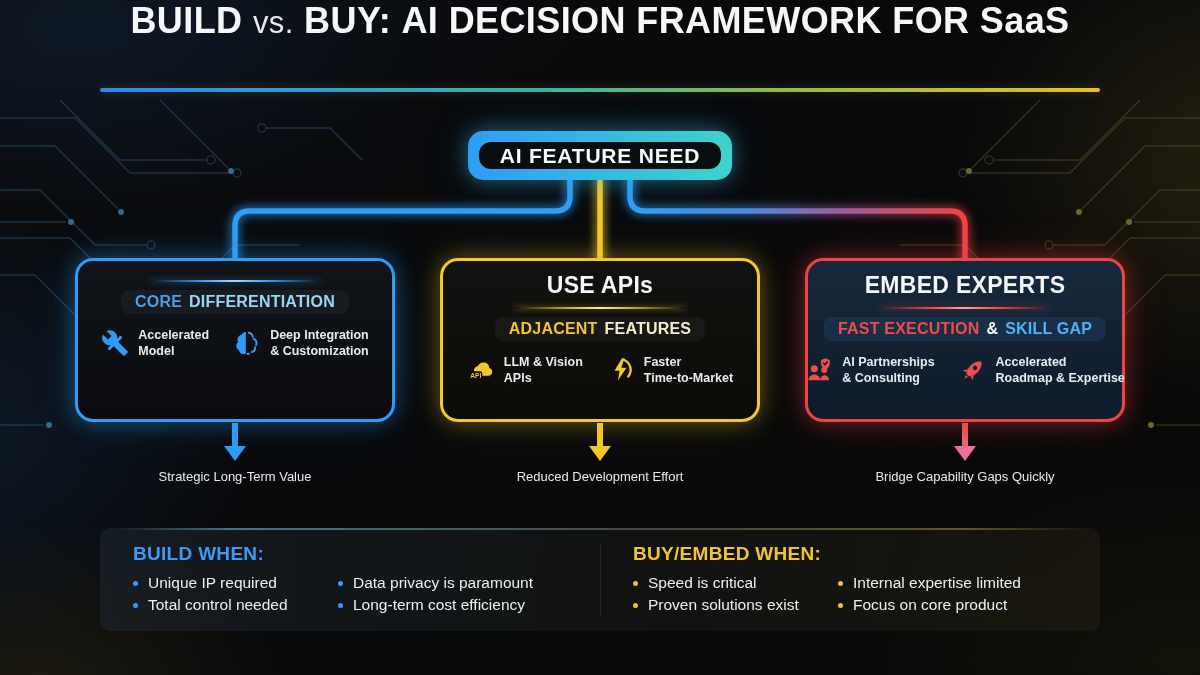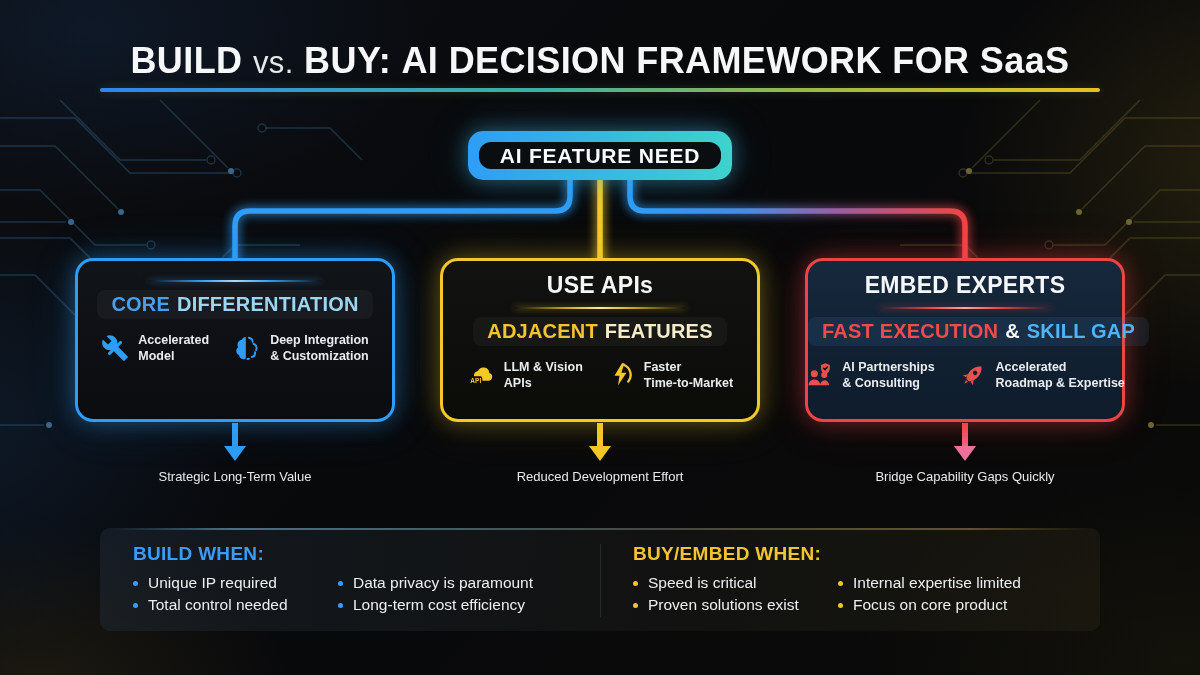--- a/index.html
+++ b/index.html
@@ -11,21 +11,21 @@
       radial-gradient(400px 340px at 1240px 160px, rgba(215,175,45,.13), transparent 70%),
       radial-gradient(520px 260px at 90px 30px, rgba(40,110,210,.12), transparent 70%),
       radial-gradient(360px 240px at 40px 690px, rgba(195,165,60,.10), transparent 70%),
       radial-gradient(460px 260px at 1180px 660px, rgba(120,110,40,.08), transparent 70%),
       linear-gradient(135deg,#0b0d10 0%,#08090b 45%,#0a0a08 100%);
     color:#f2f4f6;
   }
   .bg-svg{position:absolute;left:0;top:0;z-index:0;pointer-events:none;}
 
   
-  .header{position:absolute;top:0;left:0;right:0;text-align:center;padding-top:40px;z-index:3;}
+  .header{position:absolute;top:0;left:0;right:0;text-align:center;z-index:3;}
   .header-title{font-size:36px;color:#f5f7f9;letter-spacing:.4px;white-space:nowrap;}
   .t-heavy{font-weight:800;}
   .t-vs{font-weight:400;font-size:31px;color:#e6e8ea;}
   .t-rest{font-weight:600;}
   .header-rule{position:absolute;top:88px;left:100px;width:1000px;height:4px;border-radius:2px;
     background:linear-gradient(90deg,#2e86f0,#3fb2a0 45%,#93b84e 68%,#e8c01f);
     box-shadow:0 0 10px rgba(130,160,90,.3);}
 
   
   .root-wrap{position:absolute;left:468px;top:131px;width:264px;height:49px;z-index:3;
@@ -45,21 +45,21 @@
     box-shadow:0 0 22px rgba(46,157,247,.40),0 0 50px rgba(46,157,247,.14);}
   .card-api{left:440px;border-color:#f2c928;background:linear-gradient(180deg,#121310,#0b0b08);
     box-shadow:0 0 22px rgba(242,201,40,.35),0 0 50px rgba(242,201,40,.12);}
   .card-expert{left:805px;border-color:#f04444;background:linear-gradient(180deg,#16283c,#0e1c2b);
     box-shadow:0 0 22px rgba(240,68,68,.40),0 0 50px rgba(240,68,68,.14);}
   .card-title{font-size:23px;font-weight:800;letter-spacing:.3px;color:#f4f6f8;}
   .card-divider{height:2px;width:172px;margin:8px auto 8px;border-radius:2px;}
   .card-build .card-divider{background:linear-gradient(90deg,transparent,#2e9df7 30%,#a8d8ff 50%,#2e9df7 70%,transparent);box-shadow:0 0 6px rgba(46,157,247,.5);}
   .card-api .card-divider{background:linear-gradient(90deg,transparent,#caa41f 30%,#ffe9a6 50%,#caa41f 70%,transparent);box-shadow:0 0 6px rgba(242,201,40,.5);}
   .card-expert .card-divider{background:linear-gradient(90deg,transparent,#f04444 30%,#ffa3a3 50%,#f04444 70%,transparent);box-shadow:0 0 6px rgba(240,68,68,.5);}
-  .card-sub{display:inline-flex;gap:7px;font-size:20px;font-weight:800;letter-spacing:.2px;
+  .card-sub{display:inline-flex;gap:7px;font-size:16px;font-weight:800;letter-spacing:.2px;
     padding:3px 14px;border-radius:8px;background:rgba(255,255,255,.04);white-space:nowrap;}
   .card-expert .card-sub{background:rgba(70,130,190,.13);}
   .sub-b:empty{display:none;}
   .card-build .sub-a{color:#4b9fea;} .card-build .sub-c{color:#9bd6f5;}
   .card-api .sub-a{color:#f2c430;} .card-api .sub-c{color:#f5ecca;}
   .card-expert .sub-a{color:#f34b4b;text-align:right;} .card-expert .sub-b{color:#f5f7f9;} .card-expert .sub-c{color:#4fb3f6;}
   .card-feats{display:flex;justify-content:center;gap:24px;margin-top:13px;text-align:left;}
   .feat{display:flex;gap:9px;align-items:center;}
   .feat-icon{width:28px;height:28px;flex:none;display:flex;align-items:center;justify-content:center;}
   .card-build .feat-icon{color:#2e9df7;} .card-api .feat-icon{color:#f2c928;} .card-expert .feat-icon{color:#f04e4e;}

